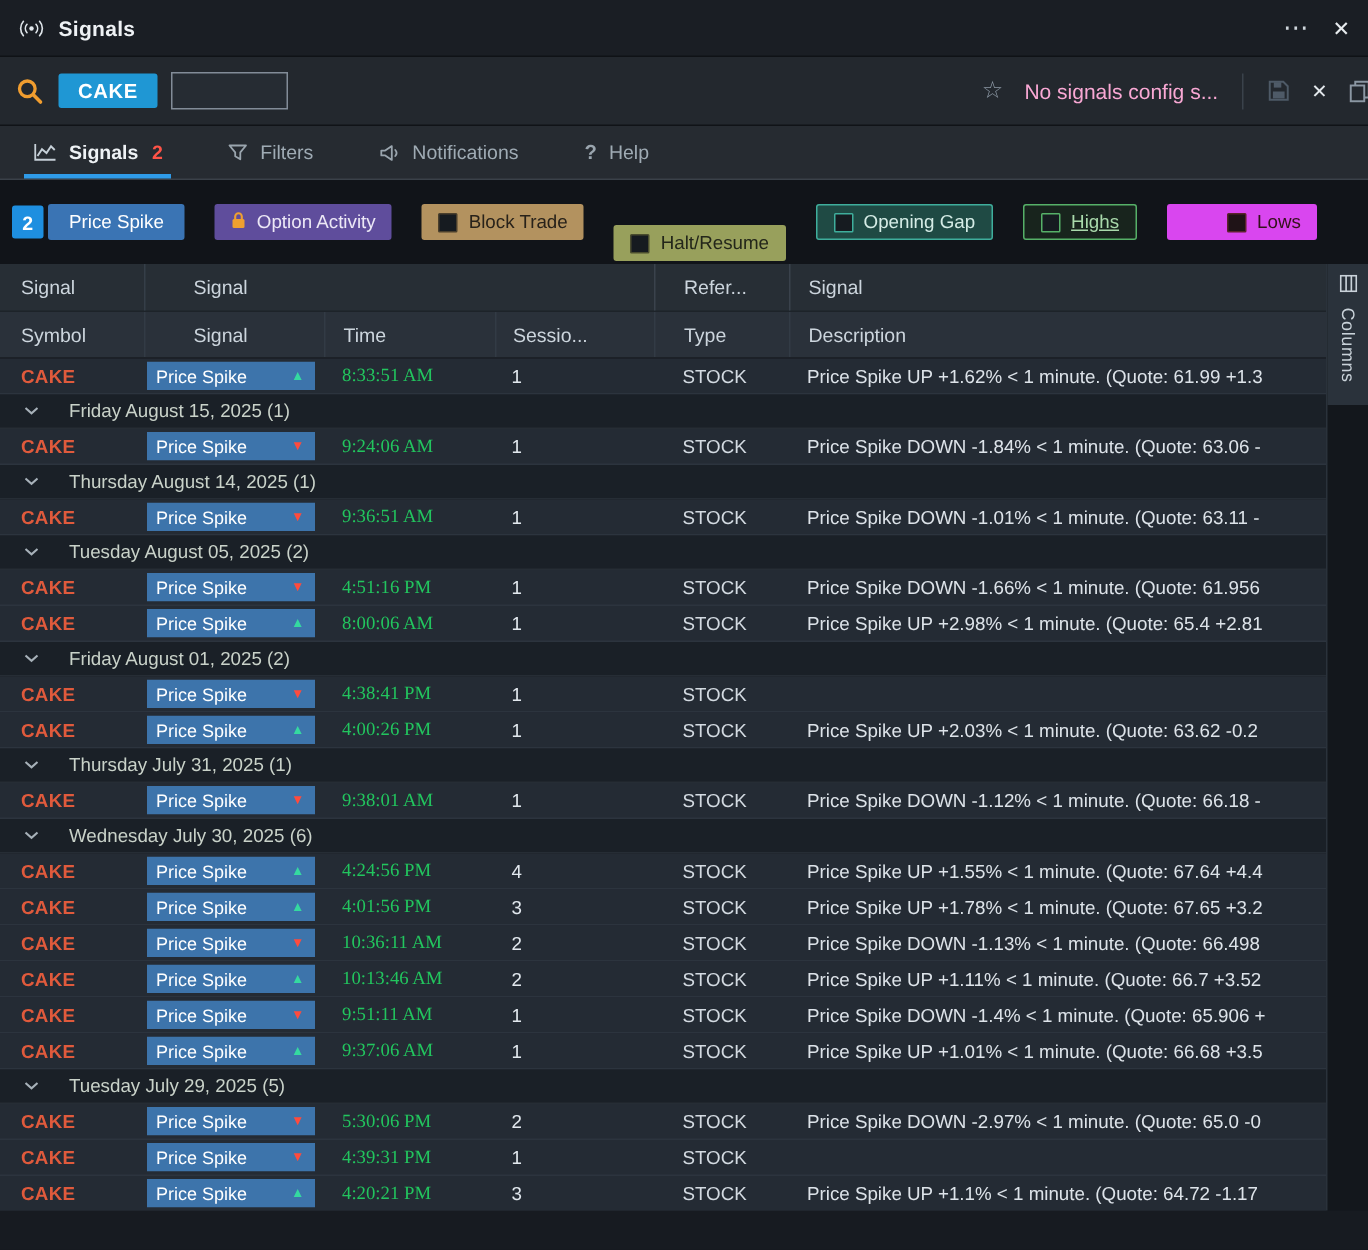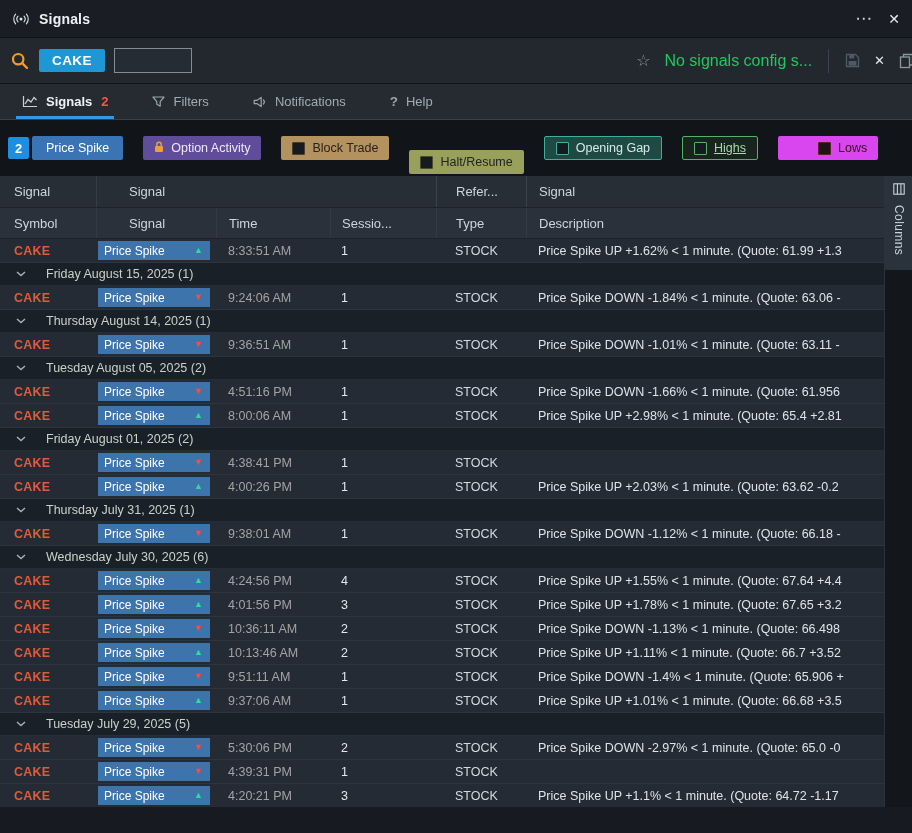--- a/index.html
+++ b/index.html
@@ -23,21 +23,21 @@
   .toolbar { height:46px; background:#23282e; display:flex; align-items:center;
     padding:0 8px; border-bottom:1px solid #101317; }
   .search-icon { display:flex; align-items:center; margin:0 9px 0 2px; }
   .symbol-chip { background:#1f97d4; color:#fff; font-weight:700; font-size:13.5px;
     padding:4px 13px; border-radius:2px; letter-spacing:.4px; }
   .symbol-input { width:78px; height:25px; margin-left:9px; background:#262c33;
     border:1px solid #828c98; color:#e6ebef; font-family:"Liberation Sans",sans-serif;
     font-size:13px; padding:0 6px; outline:none; }
   .toolbar-right { margin-left:auto; display:flex; align-items:center; gap:14px; }
   .star-icon { color:#8b97a3; font-size:16px; line-height:1; }
-  .config-status { color:#22c55e; font-size:16px; white-space:nowrap; }
+  .config-status { color:#f9a8d4; font-size:14px; white-space:nowrap; }
   .v-divider { width:1px; height:24px; background:#3a424b; margin:0 2px; }
   .save-icon, .copy-icon { display:flex; align-items:center; }
   .clear-x { color:#e4e9ed; font-size:13px; line-height:1; }
   .copy-icon { margin-right:-11px; }
 
   
   .tabs { height:36px; background:#262b31; display:flex; align-items:stretch;
     padding-left:22px; gap:44px; border-bottom:1px solid #3a4149; }
   .tab { display:flex; align-items:center; gap:8px; position:relative;
     color:#9fabb4; font-size:13px; cursor:default; }
@@ -102,21 +102,21 @@
   .data-row { height:24px; background:#242b34; border-bottom:1px solid #2c343e;
     display:grid; grid-template-columns:96px 120px 114px 106px 90px 1fr; align-items:center; }
   .cell { white-space:nowrap; overflow:hidden; }
   .c-symbol { padding-left:14px; color:#e05a3c; font-weight:700; font-size:12.5px; letter-spacing:.2px; }
   .c-signal { display:flex; }
   .badge { margin-left:2px; width:112px; height:19px; background:#3d74ab; display:flex;
     align-items:center; justify-content:space-between; padding:0 7px 0 6px; color:#fff; font-size:12px; }
   .arrow { font-size:9px; line-height:1; }
   .arrow.up { color:#35d9a0; }
   .arrow.down { color:#ff4b3d; }
-  .c-time { padding-left:12px; color:#a3a3a3; font-size:12.5px; }
+  .c-time { padding-left:12px; color:#22c55e; font-size:12.5px;font-family:Liberation Serif, serif; }
   .c-session { padding-left:11px; color:#e2e8ee; font-size:12.5px; }
   .c-type { padding-left:19px; color:#d3dae1; font-size:12.5px; }
   .c-desc { padding-left:12px; color:#dde3e9; font-size:12.5px; }
 
   
   .right-rail { width:28px; background:#13171c; border-left:1px solid #2a323b; }
   .columns-tab { height:94px; background:#2a323b; display:flex; flex-direction:column;
     align-items:center; padding-top:7px; gap:7px; cursor:default; }
   .columns-label { writing-mode:vertical-rl; font-size:12px; color:#c9d2d9; letter-spacing:.4px; }
 </style>

